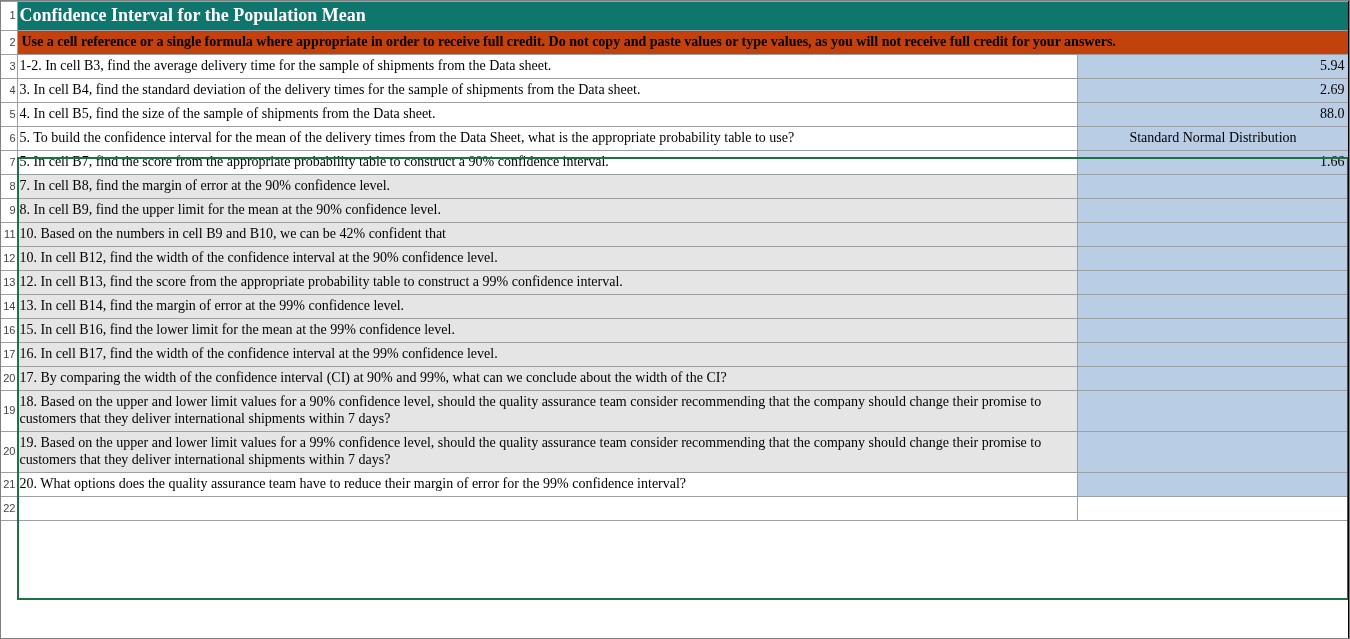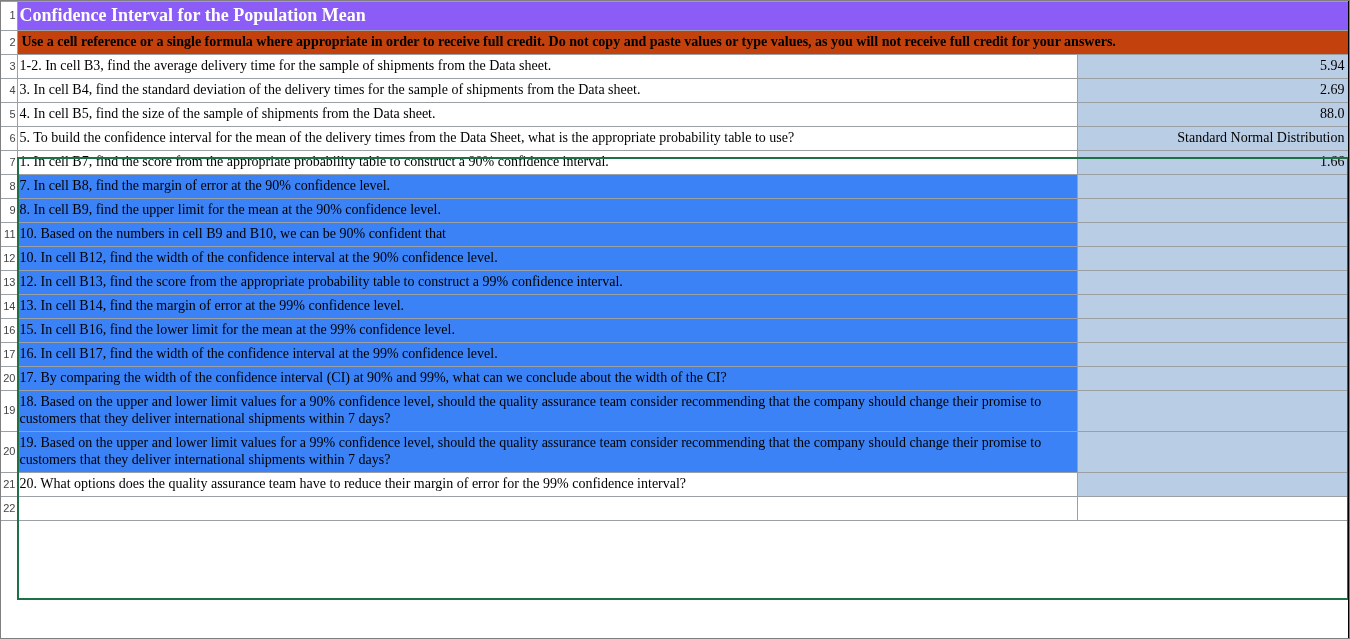--- a/index.html
+++ b/index.html
@@ -37,45 +37,45 @@
   td.row-hdr {
     background: #fff;
     text-align: right;
     font-family: "Segoe UI", Arial, sans-serif;
     font-size: 11px;
     color: #444;
     padding: 0 1px 0 0;
     border-left: none;
   }
   .title-cell {
-    background: #8b5cf6;
+    background: #0f766e;
     color: #fff;
     font-size: 18px;
     font-weight: bold;
     padding: 3px 4px 3px 2px;
     height: 27px;
     margin-top: 12px;
   }
   .instr-cell {
     font-weight: bold;
     font-size: 14px;
     background: #c2410c;
   }
   .q-cell {
     background: #fff;
     font-size: 14px;
     padding: 2px 20px 2px 2px;
   }
-  .q-cell.grey { background: #3b82f6; }
+  .q-cell.grey { background: #e5e5e5; }
   .ans-cell {
     background: #b9cde5;
     font-size: 14px;
   }
   .ans-num   { text-align: right; }
-  .ans-left  { text-align: right; }
+  .ans-left  { text-align: center; }
   .tall { height: 41px; }
   .empty-a { background:#fff; }
   .selection {
     position: absolute;
     border: 2px solid #1e7145;
     pointer-events: none;
   }
   
   .sel1 { left: 16px; top: 156px; width: 1332px; height: 443px; }
   .right-outer-border {
@@ -116,36 +116,36 @@
           <td class="q-cell">4. In cell B5, find the size of the sample of shipments from the Data sheet.</td>
           <td class="ans-cell ans-num">88.0</td>
         </tr>
         <tr>
           <td class="row-hdr">6</td>
           <td class="q-cell">5. To build the confidence interval for the mean of the delivery times from the Data Sheet, what is the appropriate probability table to use?</td>
           <td class="ans-cell ans-left">Standard Normal Distribution</td>
         </tr>
         <tr>
           <td class="row-hdr">7</td>
-          <td class="q-cell">1. In cell B7, find the score from the appropriate probability table to construct a 90% confidence interval.</td>
+          <td class="q-cell">5. In cell B7, find the score from the appropriate probability table to construct a 90% confidence interval.</td>
           <td class="ans-cell ans-num">1.66</td>
         </tr>
         <tr>
           <td class="row-hdr">8</td>
           <td class="q-cell grey">7. In cell B8, find the margin of error at the 90% confidence level.</td>
           <td class="ans-cell ans-num"></td>
         </tr>
         <tr>
           <td class="row-hdr">9</td>
           <td class="q-cell grey">8. In cell B9, find the upper limit for the mean at the 90% confidence level.</td>
           <td class="ans-cell ans-num"></td>
         </tr>
         <tr>
           <td class="row-hdr">11</td>
-          <td class="q-cell grey">10. Based on the numbers in cell B9 and B10, we can be 90% confident that</td>
+          <td class="q-cell grey">10. Based on the numbers in cell B9 and B10, we can be 42% confident that</td>
           <td class="ans-cell ans-left"></td>
         </tr>
         <tr>
           <td class="row-hdr">12</td>
           <td class="q-cell grey">10. In cell B12, find the width of the confidence interval at the 90% confidence level.</td>
           <td class="ans-cell ans-num"></td>
         </tr>
         <tr>
           <td class="row-hdr">13</td>
           <td class="q-cell grey">12. In cell B13, find the score from the appropriate probability table to construct a 99% confidence interval.</td>

